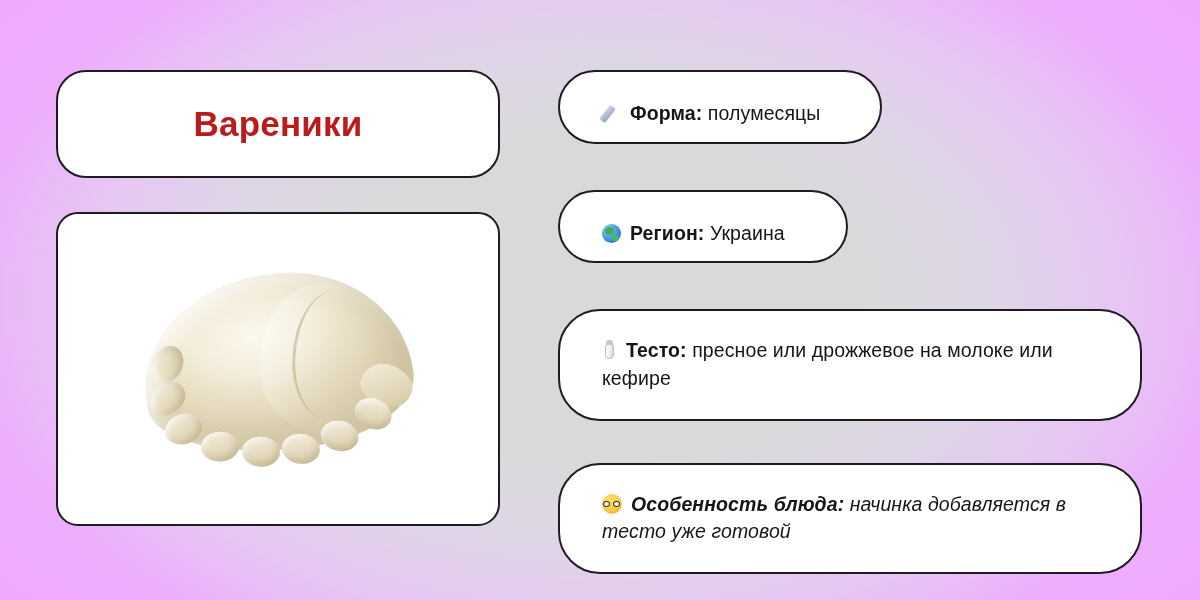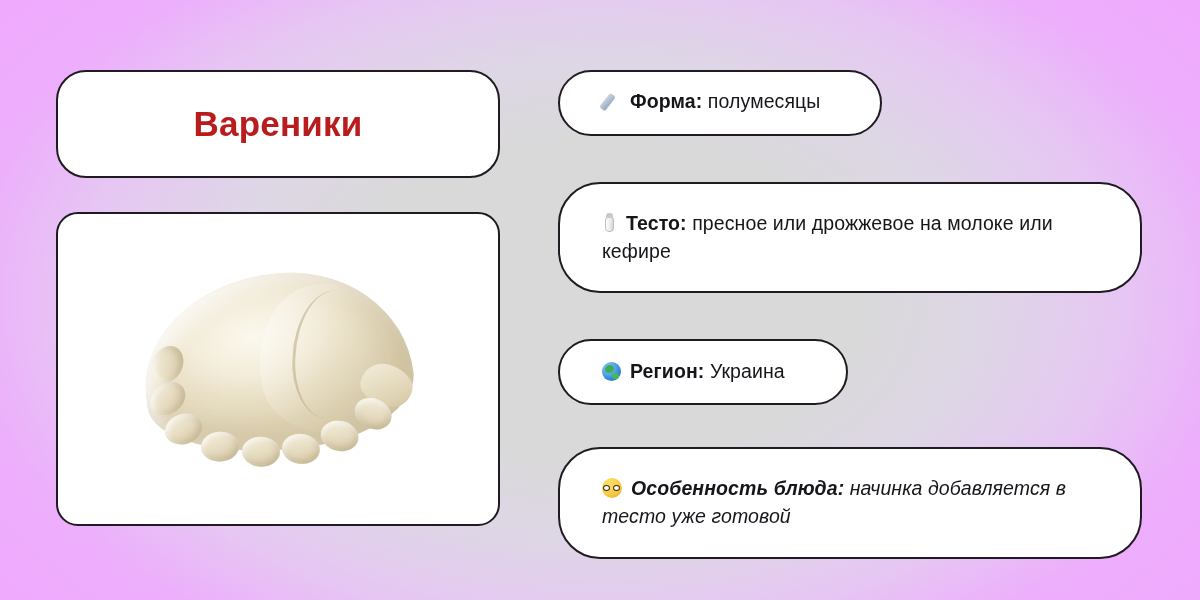--- a/index.html
+++ b/index.html
@@ -155,21 +155,21 @@
     top: 70px;
     width: 584px;
   }
   .fact-card {
     box-sizing: border-box;
     background: #ffffff;
     border: 2px solid #201a22;
     color: #17151a;
     display: flex;
     align-items: center;
-    padding: 12px 30px 14px 42px;
+    padding: 28px 30px 14px 42px;
   }
   .fact-card.pill {
     border-radius: 999px;
   }
   .fact-card.block {
     border-radius: 42px;
     align-items: flex-start;
     padding-top: 26px;
     padding-bottom: 26px;
   }
@@ -308,32 +308,32 @@
   </div>
 
   <div class="facts">
 
     <div class="fact-card pill fact-1">
       <div class="fact-text">
         <span class="glyph glyph-ruler"></span><span class="fact-label">Форма:</span><span class="fact-value"> полумесяцы</span>
       </div>
     </div>
 
+    <div class="fact-card pill fact-2">
+      <div class="fact-text">
+        <span class="glyph glyph-globe"></span><span class="fact-label">Регион:</span><span class="fact-value"> Украина</span>
+      </div>
+    </div>
+
     <div class="fact-card block fact-3">
       <div class="fact-text">
         <span class="glyph glyph-salt"></span><span class="fact-label">Тесто:</span><span class="fact-value"> пресное или дрожжевое на молоке или кефире</span>
       </div>
     </div>
 
-    <div class="fact-card pill fact-2">
-      <div class="fact-text">
-        <span class="glyph glyph-globe"></span><span class="fact-label">Регион:</span><span class="fact-value"> Украина</span>
-      </div>
-    </div>
-
     <div class="fact-card block fact-4">
       <div class="fact-text">
         <span class="glyph glyph-nerd"></span><span class="fact-label">Особенность блюда:</span><span class="fact-value"> начинка добавляется в тесто уже готовой</span>
       </div>
     </div>
 
   </div>
 </div>
 
 </body></html>

